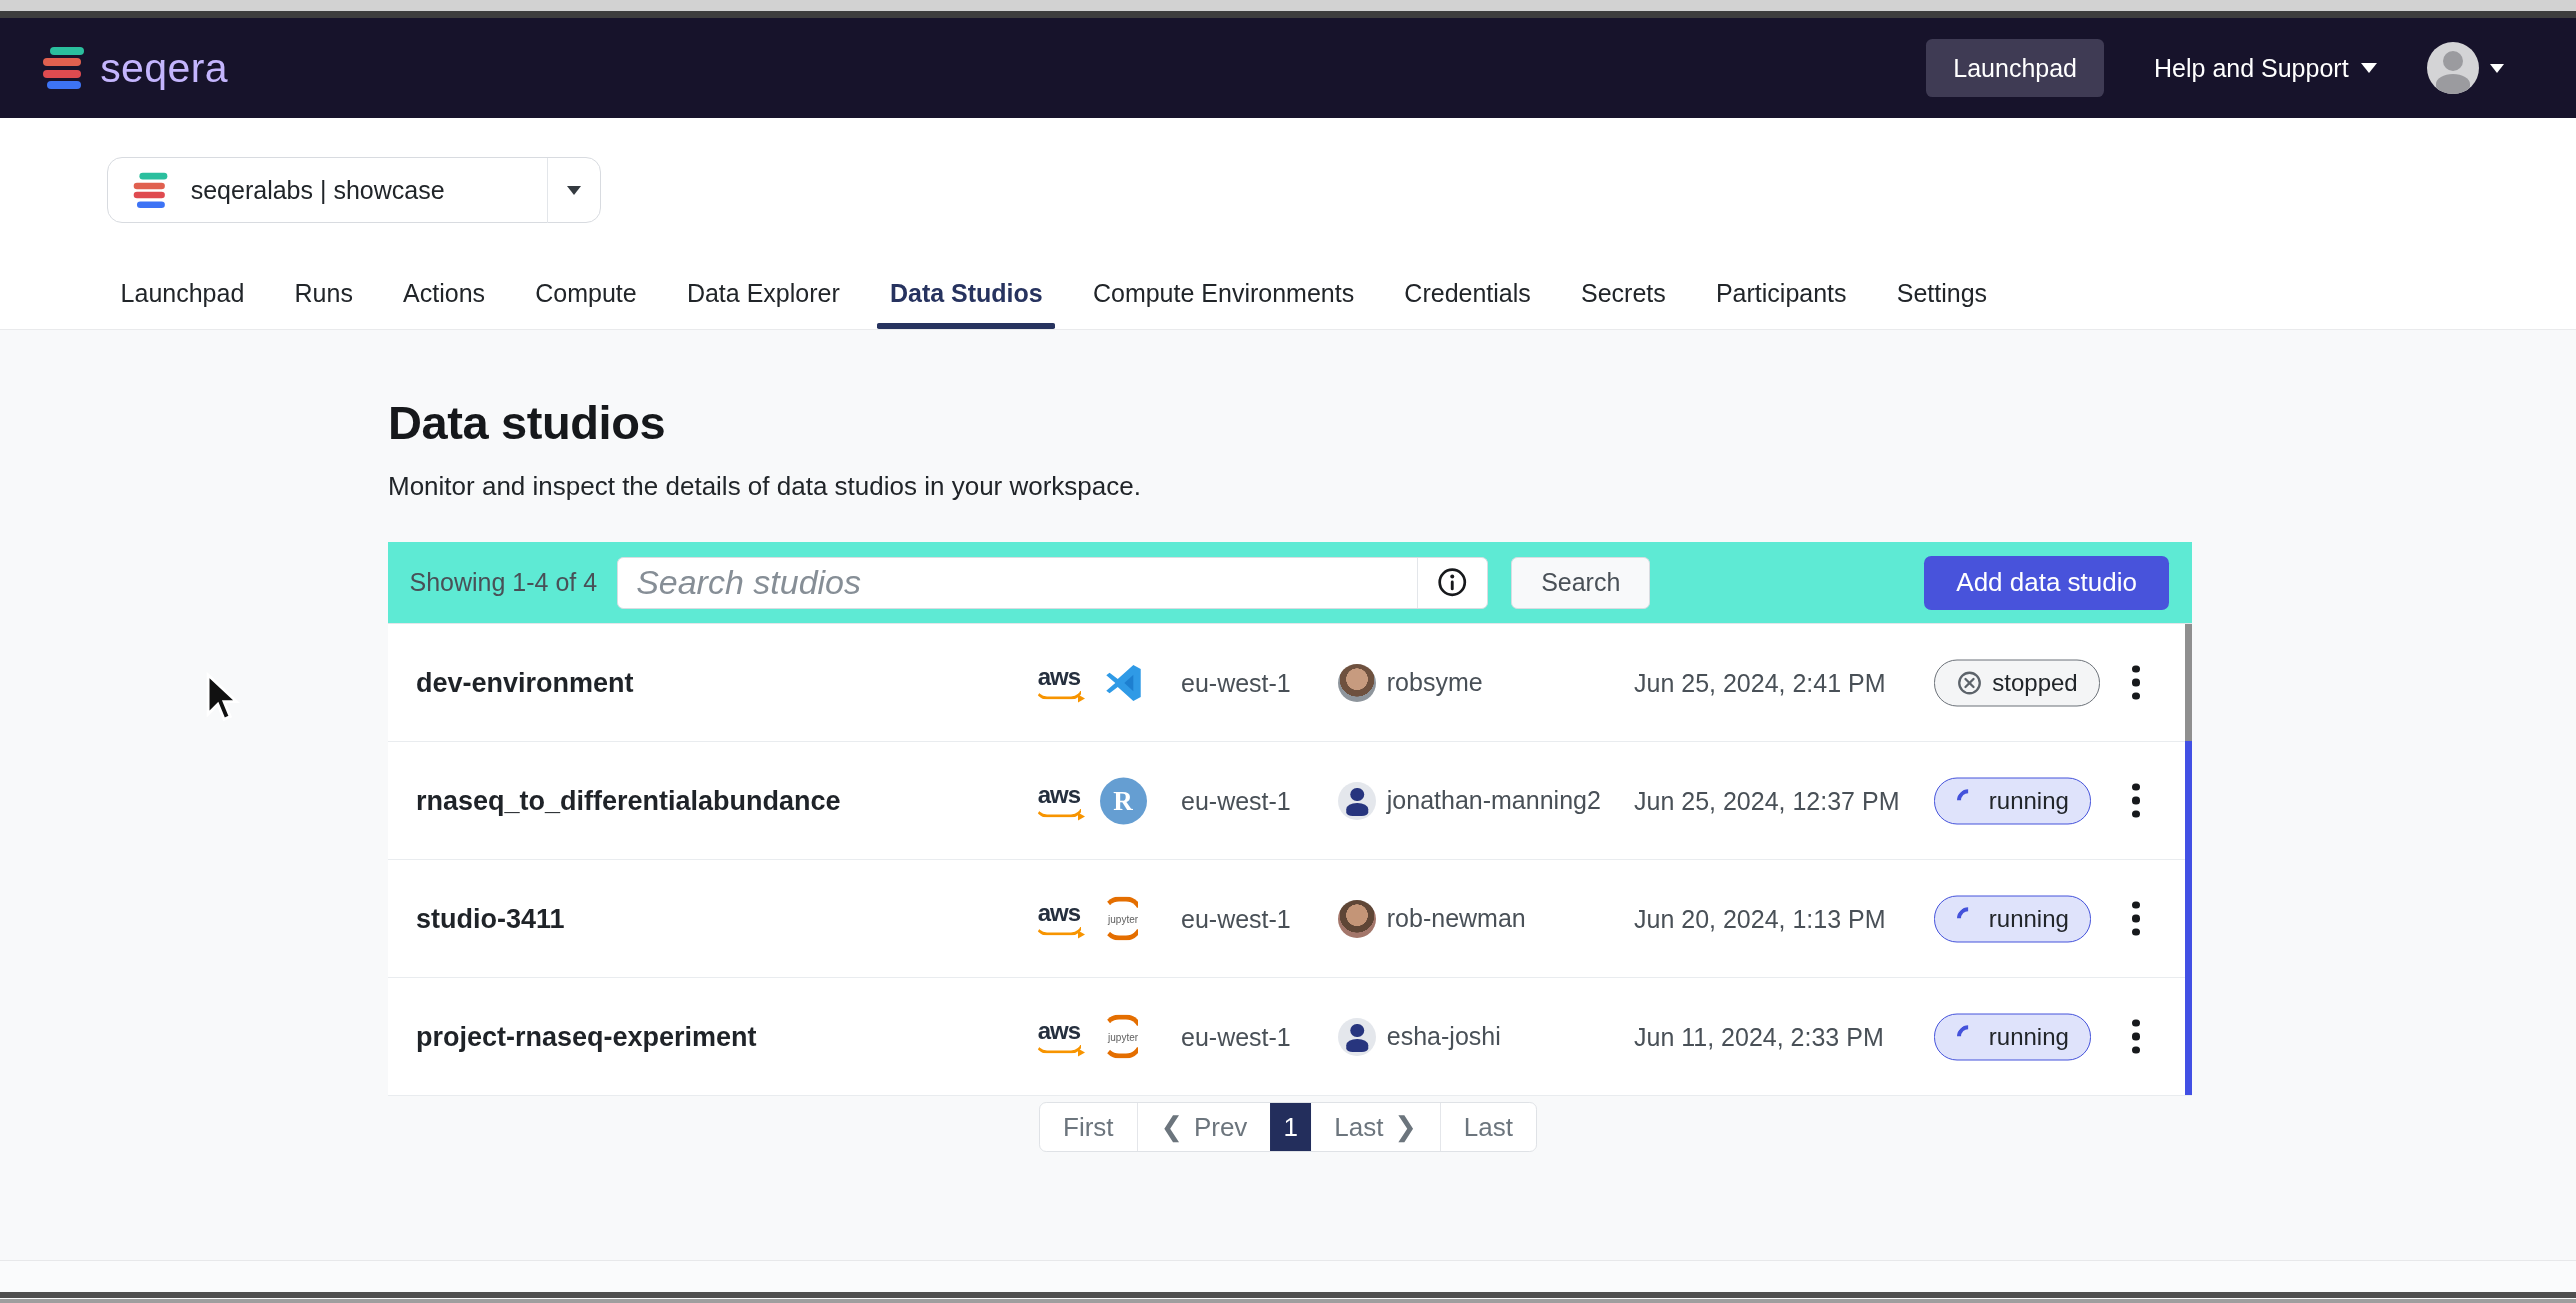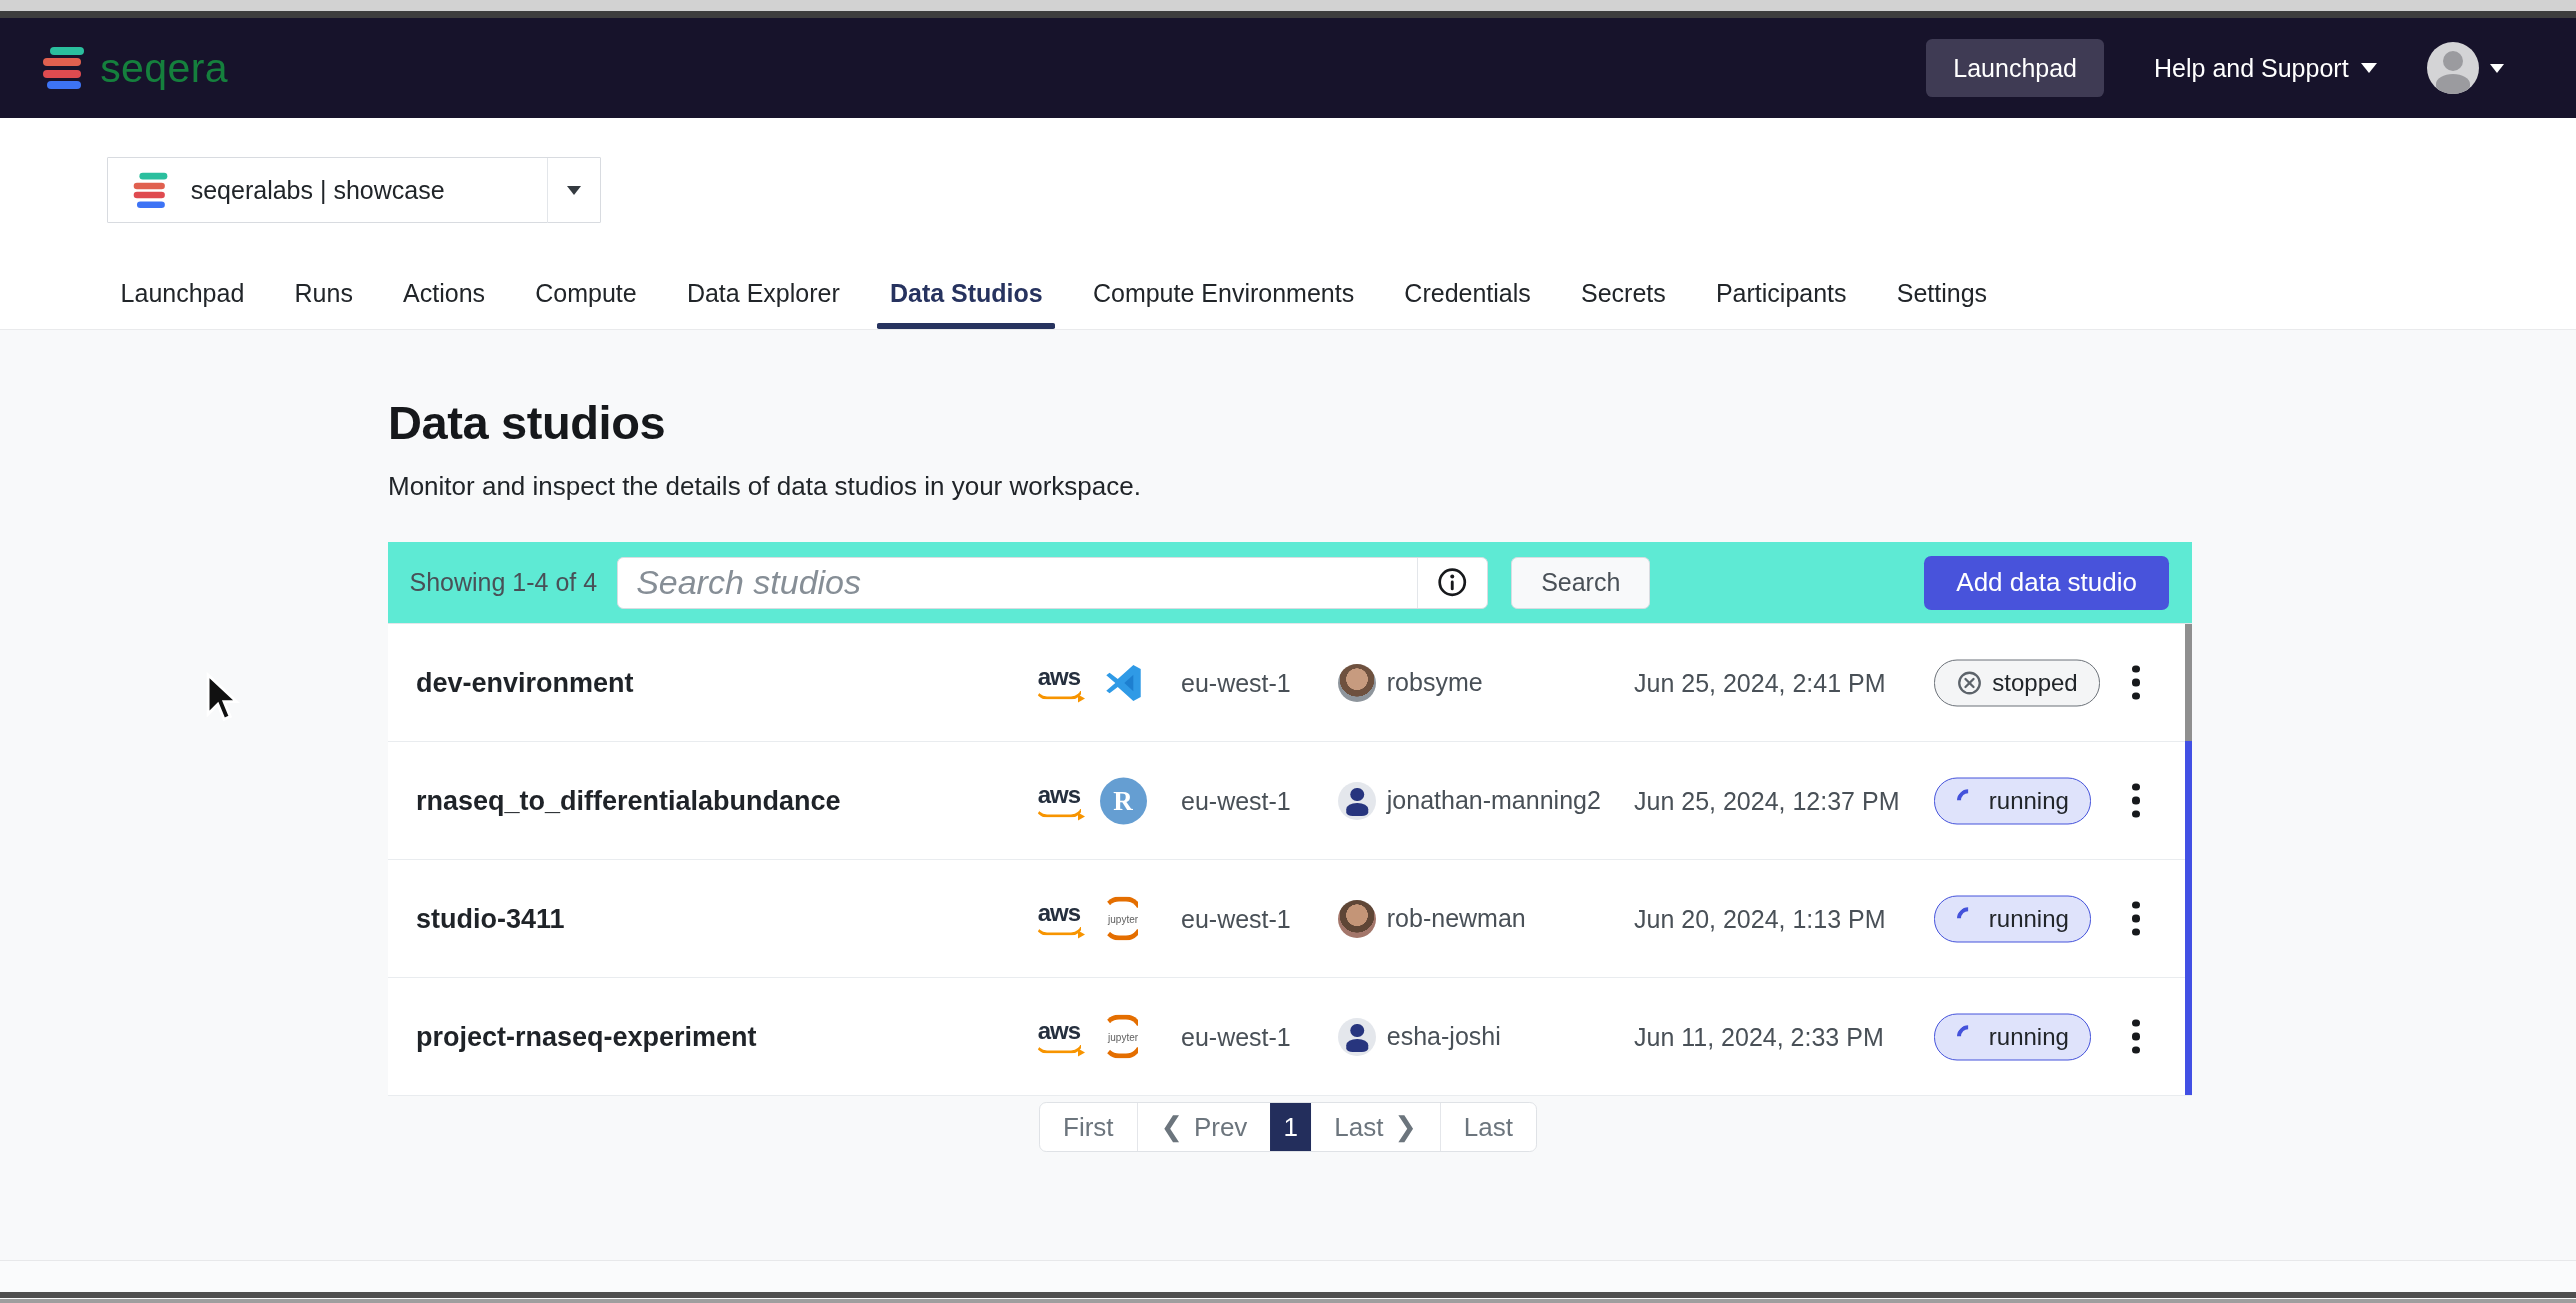--- a/index.html
+++ b/index.html
@@ -19,39 +19,39 @@
     background:#17132b; display:flex; align-items:center; padding:0 72px 0 43px;
   }
   .brand { display:flex; align-items:center; gap:16px; }
   .seq-logo { display:flex; flex-direction:column; gap:3.6px; }
   .seq-logo .bar { height:8px; border-radius:4.5px; }
   .seq-logo .b1 { width:34px; margin-left:7.2px; }
   .seq-logo .b2 { width:38px; }
   .seq-logo .b3 { width:38px; }
   .seq-logo .b4 { width:34px; margin-left:3.6px; }
   .seq-logo.small { transform:scale(0.82); }
-  .brand-word { color:#15803d; font-size:41px; font-weight:500; letter-spacing:0.4px; }
+  .brand-word { color:#c4b5fd; font-size:41px; font-weight:500; letter-spacing:0.4px; }
   .nav-right { margin-left:auto; display:flex; align-items:center; gap:50px; }
   .launchpad-btn {
     background:#3f3b54; color:#fff; font-size:25px; border:none; border-radius:6.3px;
     padding:14.4px 27px; cursor:pointer; font-family:inherit;
   }
   .help-menu { display:flex; align-items:center; gap:12.6px; color:#fff; font-size:25px; cursor:pointer; }
   .caret-down { width:0; height:0; border-left:8px solid transparent; border-right:8px solid transparent; border-top:10px solid #fff; display:inline-block; }
   .caret-down.dark { border-top-color:#343a40; }
   .avatar-menu { display:flex; align-items:center; gap:10.8px; cursor:pointer; }
   .nav-avatar { width:52px; height:52px; border-radius:50%; background:#d4d4d6; position:relative; overflow:hidden; }
   .nav-avatar .head { position:absolute; left:50%; top:9px; transform:translateX(-50%); width:20px; height:20px; border-radius:50%; background:#9b9b9f; }
   .nav-avatar .body { position:absolute; left:50%; top:32px; transform:translateX(-50%); width:34px; height:20px; border-radius:50% 50% 40% 40%; background:#9b9b9f; }
 
   
   .white-band { position:absolute; left:0; top:118px; width:2576px; height:212px; background:#fff; border-bottom:0.9px solid #e9eaec; }
   .workspace-select {
     position:absolute; left:107px; top:39px; width:494px; height:66px;
-    background:#fff; border:0.9px solid #d8dbe0; border-radius:1px;
+    background:#fff; border:0.9px solid #d8dbe0; border-radius:15px;
     display:flex; align-items:center; cursor:pointer;
   }
   .workspace-select .ws-label { font-size:25px; color:#212529; margin-left:20px; }
   .ws-divider { margin-left:auto; width:0.9px; height:65px; background:#e3e6ea; }
   .ws-caret-zone { width:52px; display:flex; align-items:center; justify-content:center; }
   .ws-caret-zone .caret-down { border-left-width:7.2px; border-right-width:7.2px; border-top-width:9px; }
   .workspace-select .seq-logo { margin-left:21.5px; }
 
   .tabs { position:absolute; left:108px; bottom:0; display:flex; gap:25px; }
   .tab {

